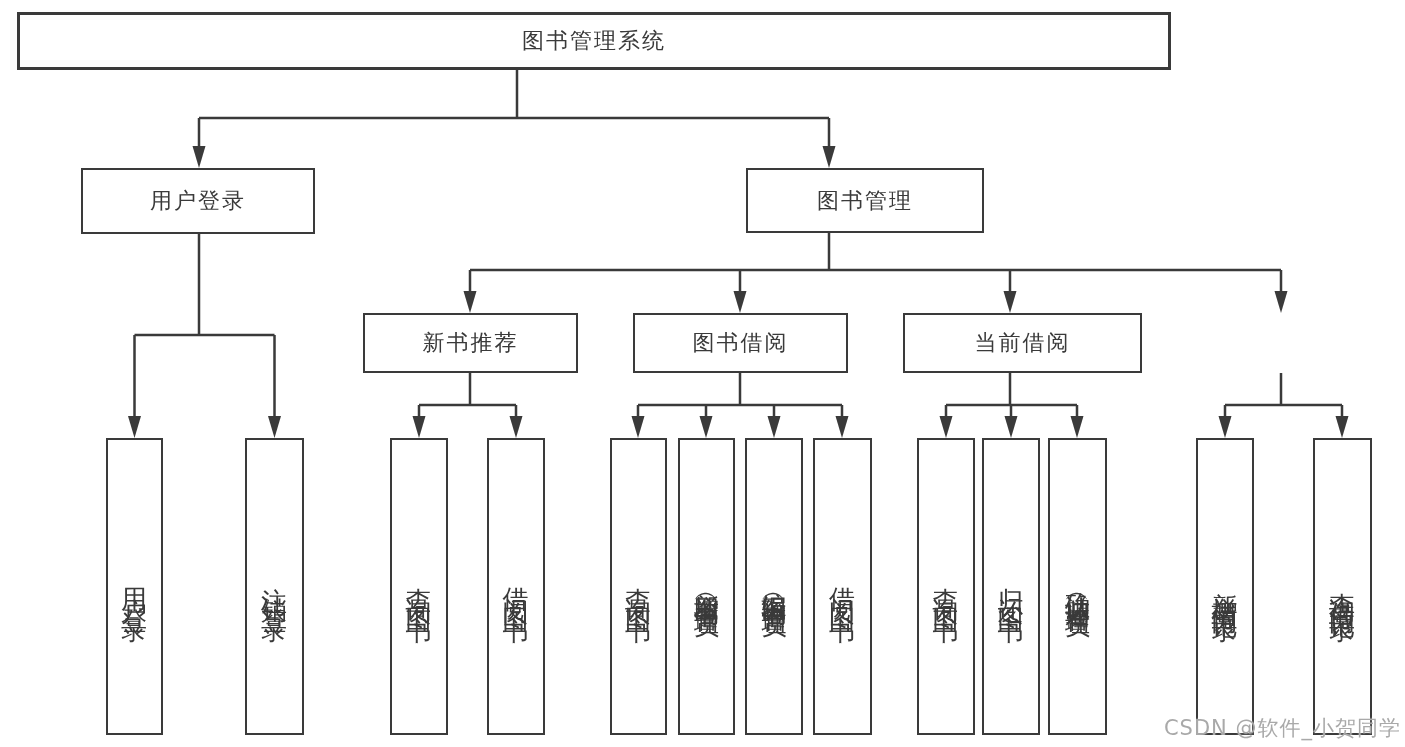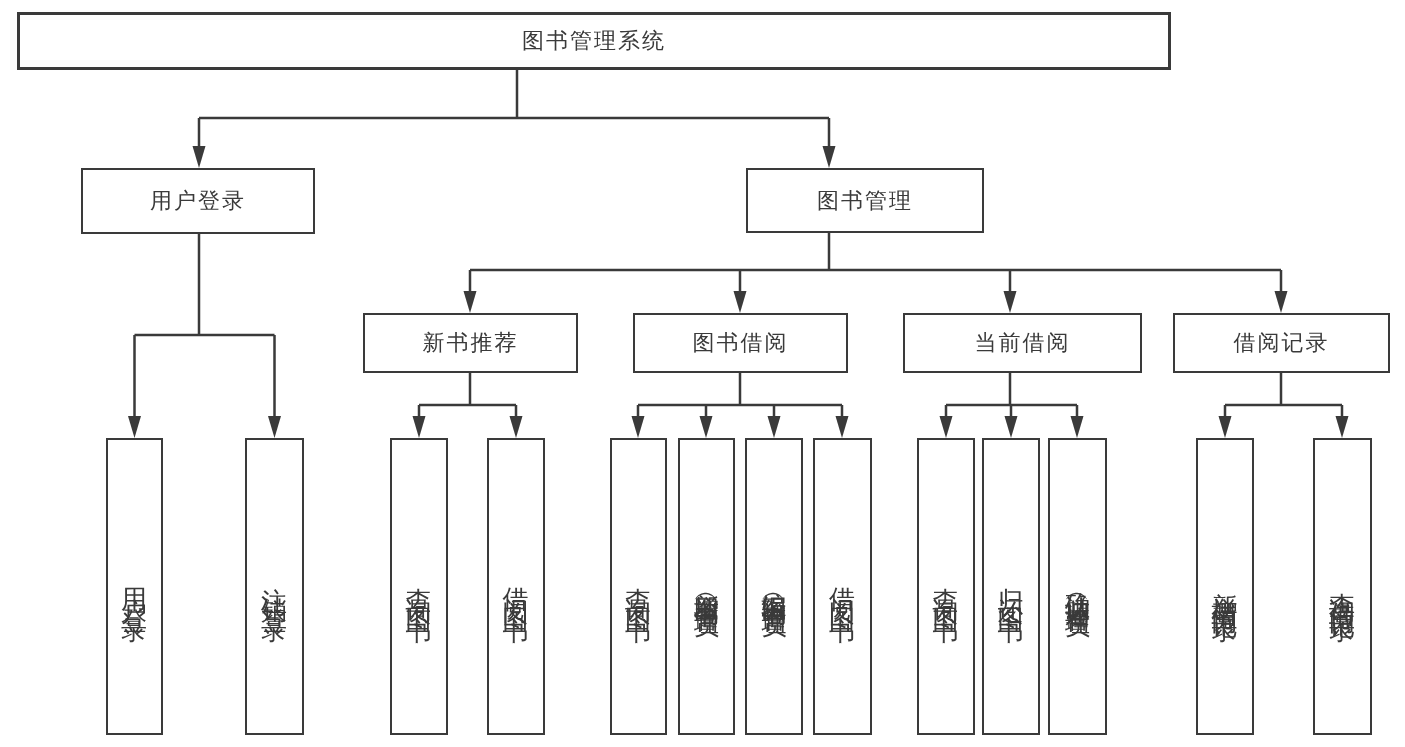--- a/index.html
+++ b/index.html
@@ -131,23 +131,20 @@
 
   <div class="box" style="left:633px; top:313px; width:215px; height:60px;">
     <span class="hlabel">图书借阅</span>
   </div>
   <div class="box" style="left:363px; top:313px; width:215px; height:60px;">
     <span class="hlabel">新书推荐</span>
   </div>
   <div class="box" style="left:903px; top:313px; width:239px; height:60px;">
     <span class="hlabel">当前借阅</span>
   </div>
-  <div class="box" style="left:1173px; top:313px; width:217px; height:60px;">
-    <span class="hlabel">借阅记录</span>
-  </div>
 
   <div class="box" style="left:106px; top:438px; width:57px; height:297px;">
     <span class="leaf-label">用户登录</span>
   </div>
   <div class="box" style="left:245px; top:438px; width:59px; height:297px;">
     <span class="leaf-label">注销登录</span>
   </div>
 
   <div class="box" style="left:390px; top:438px; width:58px; height:297px;">
     <span class="leaf-label">查询图书</span>
@@ -179,14 +176,15 @@
     <span class="leaf-label len9">确认归还（管理员）</span>
   </div>
 
   <div class="box" style="left:1196px; top:438px; width:58px; height:297px;">
     <span class="leaf-label len6">新增借阅记录</span>
   </div>
   <div class="box" style="left:1313px; top:438px; width:59px; height:297px;">
     <span class="leaf-label len6">查询借阅记录</span>
   </div>
 
+  <div class="watermark">CSDN @软件_小贺同学</div>
 
 </div>
 
 </body></html>

